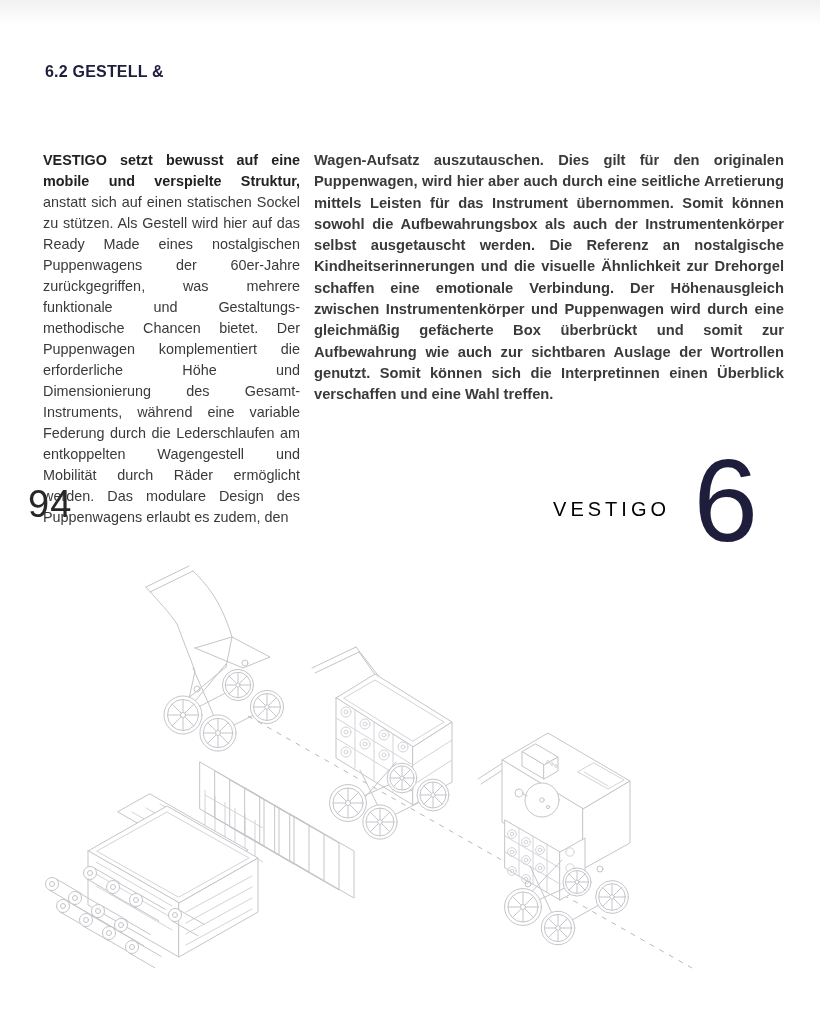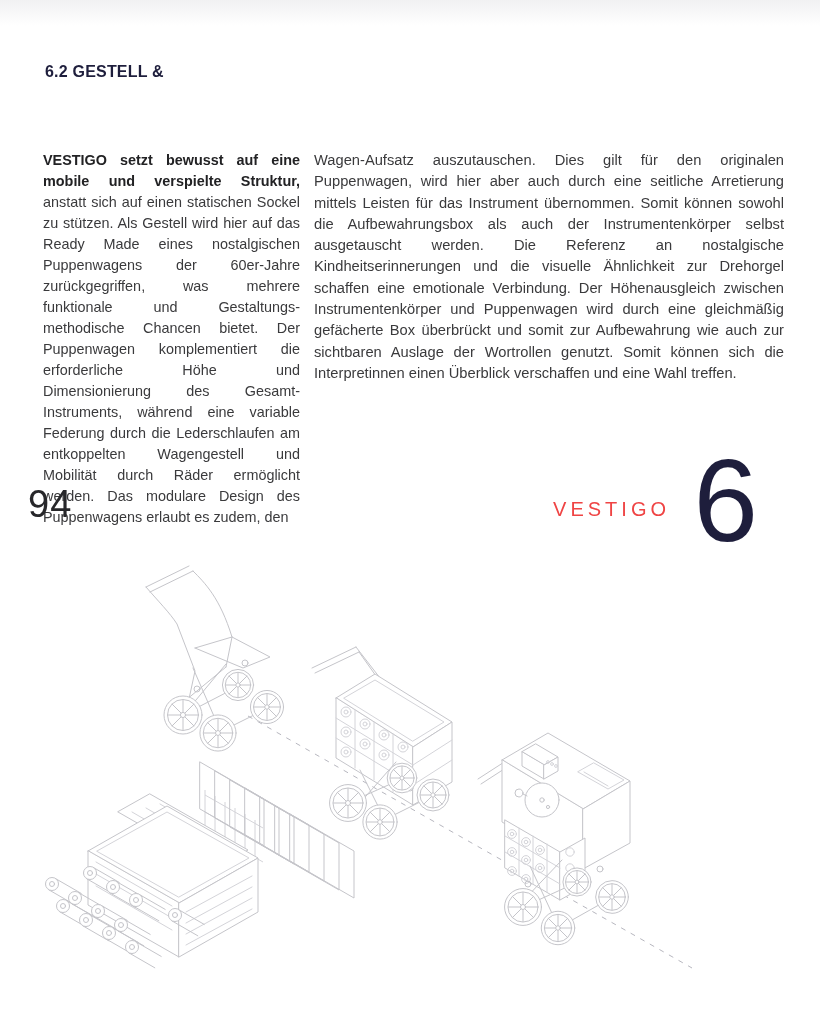--- a/index.html
+++ b/index.html
@@ -17,29 +17,29 @@
     color:#1e1e3c;font-weight:700;font-size:16px;line-height:31px;
     letter-spacing:0.2px;
   }
   .title span{display:block;}
   .col{
     position:absolute;top:150px;
     color:#3a3a3c;font-size:14.4px;line-height:21px;
     text-align:justify;
   }
   .col-left{left:43px;width:257px;}
-  .col-right{left:314px;width:470px;font-size:14.7px;line-height:21.3px;}
+  .col-right{left:314px;width:470px;font-size:14.7px;line-height:21.3px;font-weight:bold;}
   .lead{font-weight:700;color:#222224;}
   .pagenum{
     position:absolute;left:28px;top:483px;
     font-size:38px;color:#27272a;letter-spacing:1px;
   }
   .brand{
     position:absolute;right:150px;top:498px;
-    font-size:20px;letter-spacing:4px;color:#ef4444;
+    font-size:20px;letter-spacing:4px;color:#000000;
   }
   .chapter{
     position:absolute;right:62px;top:448px;
     font-size:116px;line-height:0.92;font-weight:300;color:#1e1e3c;
   }
   .figure{position:absolute;left:0;top:545px;}
   .figure path,.figure line,.figure circle,.figure polyline{vector-effect:non-scaling-stroke;}
   .ln{fill:none;stroke:#c5c5ca;stroke-width:1;stroke-linejoin:round;stroke-linecap:round;}
   .lnf{fill:#ffffff;stroke:#c5c5ca;stroke-width:1;stroke-linejoin:round;}
   .lt{fill:none;stroke:#d4d4d9;stroke-width:1;}

